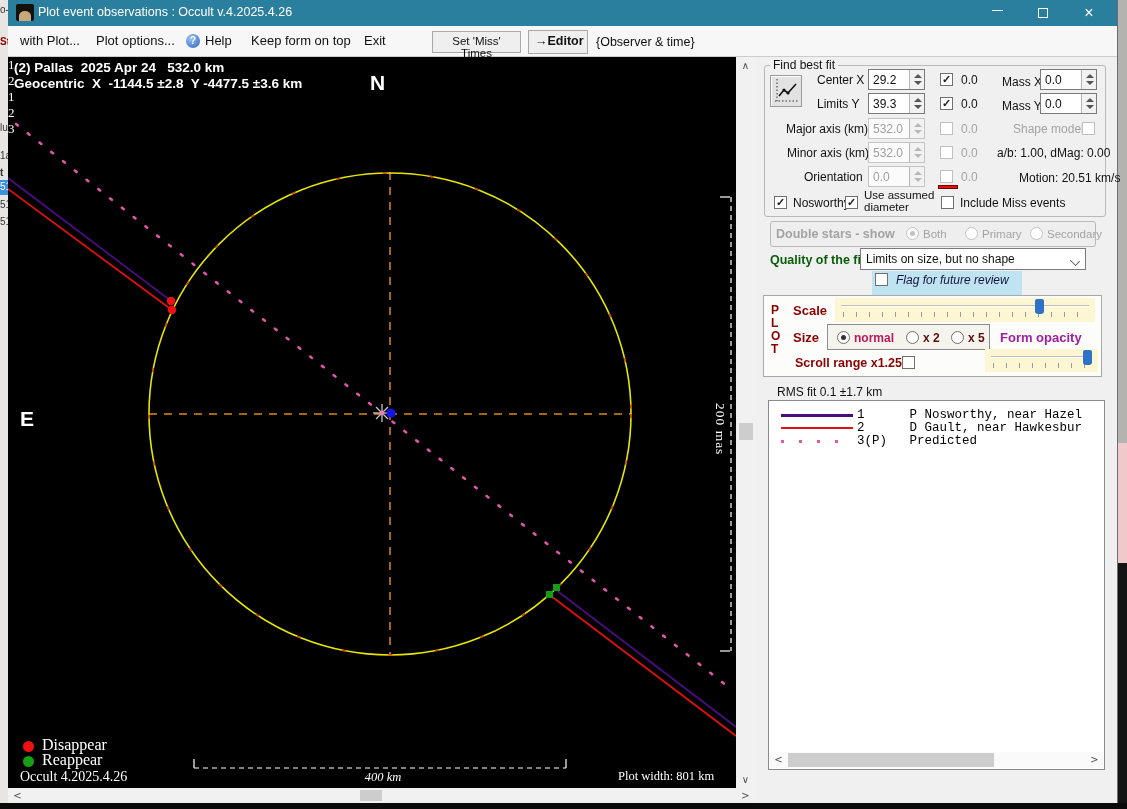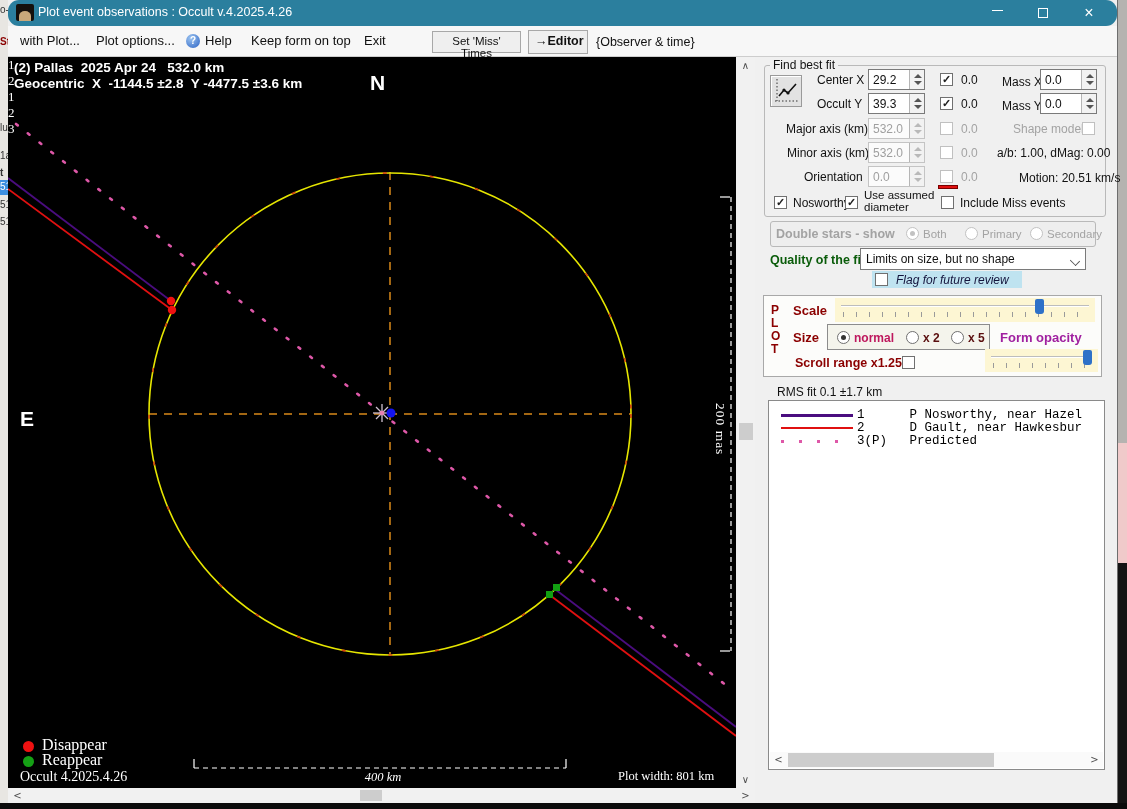--- a/index.html
+++ b/index.html
@@ -2,21 +2,21 @@
 <html><head>
 <meta charset="utf-8">
 <style>
   html,body{margin:0;padding:0;background:#222;}
   *{box-sizing:border-box;}
   .desktop{position:relative;width:1127px;height:809px;background:#0b0b0b;overflow:hidden;
     font-family:"Liberation Sans",sans-serif;-webkit-font-smoothing:antialiased;}
   .abs{position:absolute;}
   
   .window{position:absolute;left:8px;top:0;width:1110px;height:803px;background:#f0f0f0;border-right:1px solid #6e6e6e;}
-  .titlebar{position:absolute;left:0;top:0;width:100%;height:26px;background:#2b7f9e;color:#fff;border-radius:11px;}
+  .titlebar{position:absolute;left:0;top:0;width:100%;height:26px;background:#2b7f9e;color:#fff;}
   .titlebar .ttl{position:absolute;left:30px;top:5px;font-size:12.5px;}
   .appicon{position:absolute;left:8px;top:4px;width:18px;height:17px;background:#14100c;border-radius:2px;overflow:hidden;}
   .appicon i{position:absolute;left:3px;top:7px;width:12px;height:10px;background:#c8a87a;border-radius:50% 50% 0 0;}
   .winbtn{position:absolute;top:0;width:44px;height:26px;color:#fff;text-align:center;line-height:26px;font-size:13px;}
   .menubar{position:absolute;left:0;top:26px;width:100%;height:31px;background:#f7f7f7;border-bottom:1px solid #cdcdcd;}
   .mitem{position:absolute;top:7px;font-size:13px;color:#111;}
   .helpicon{position:absolute;left:178px;top:8px;width:14px;height:14px;border-radius:50%;
     background:radial-gradient(circle at 35% 30%,#9cc4f0,#2b62c4);color:#fff;font-size:10px;font-weight:bold;text-align:center;line-height:14px;}
   .toolbtn{position:absolute;top:5px;height:22px;background:#efefef;border:1px solid #a8a8a8;font-size:11.5px;color:#111;
     text-align:center;padding:3px 6px 0 6px;}
@@ -218,21 +218,21 @@
       <div class="lbl" style="left:201px;top:16px;">0.0</div>
       <div class="lbl" style="left:242px;top:18px;">Mass X</div>
       <div class="numbox" style="left:280px;top:12px;width:57px;">
         <span>0.0</span>
         <span class="spin">
             <u></u>
             <d></d>
           </span>
       </div>
 
-      <div class="lbl" style="left:57px;top:40px;">Occult Y</div>
+      <div class="lbl" style="left:57px;top:40px;">Limits Y</div>
       <div class="numbox" style="left:108px;top:36px;width:57px;">
         <span>39.3</span>
         <span class="spin">
             <u></u>
             <d></d>
           </span>
       </div>
       <div class="cb checked" style="left:180px;top:40px;"></div>
       <div class="lbl" style="left:201px;top:40px;">0.0</div>
       <div class="lbl" style="left:242px;top:42px;">Mass Y</div>
@@ -296,21 +296,21 @@
       <div class="lbl dis" style="left:163px;top:171px;font-size:11.5px;">Both</div>
       <div class="radio off" style="left:205px;top:170px;"></div>
       <div class="lbl dis" style="left:222px;top:171px;font-size:11.5px;">Primary</div>
       <div class="radio off" style="left:270px;top:170px;"></div>
       <div class="lbl dis" style="left:287px;top:171px;font-size:11.5px;">Secondary</div>
 
       <div class="lbl" style="left:10px;top:196px;font-weight:bold;font-size:12.5px;color:#0a5c0a;">Quality of the fit</div>
       <div class="combo" style="left:100px;top:191px;width:226px;">
         <span>Limits on size, but no shape</span>
       </div>
-      <div class="abs" style="left:112px;top:214px;width:150px;height:17px;background:#bfe3f0;padding-left:11px;">
+      <div class="abs" style="left:112px;top:214px;width:150px;height:25px;background:#bfe3f0;padding-left:11px;">
         <span class="cb" style="left:3px;top:2px;"></span>
         <span class="lbl" style="left:24px;top:2px;font-style:italic;color:#14143c;">Flag for future review</span>
       </div>
 
       <div class="abs" style="left:3px;top:238px;width:339px;height:82px;background:#fcfcfa;border:1px solid #a8a8a8;"></div>
       <div class="lbl maroon" style="left:11px;top:246px;">P</div>
       <div class="lbl maroon" style="left:11px;top:259px;">L</div>
       <div class="lbl maroon" style="left:11px;top:272px;">O</div>
       <div class="lbl maroon" style="left:11px;top:285px;">T</div>
 

